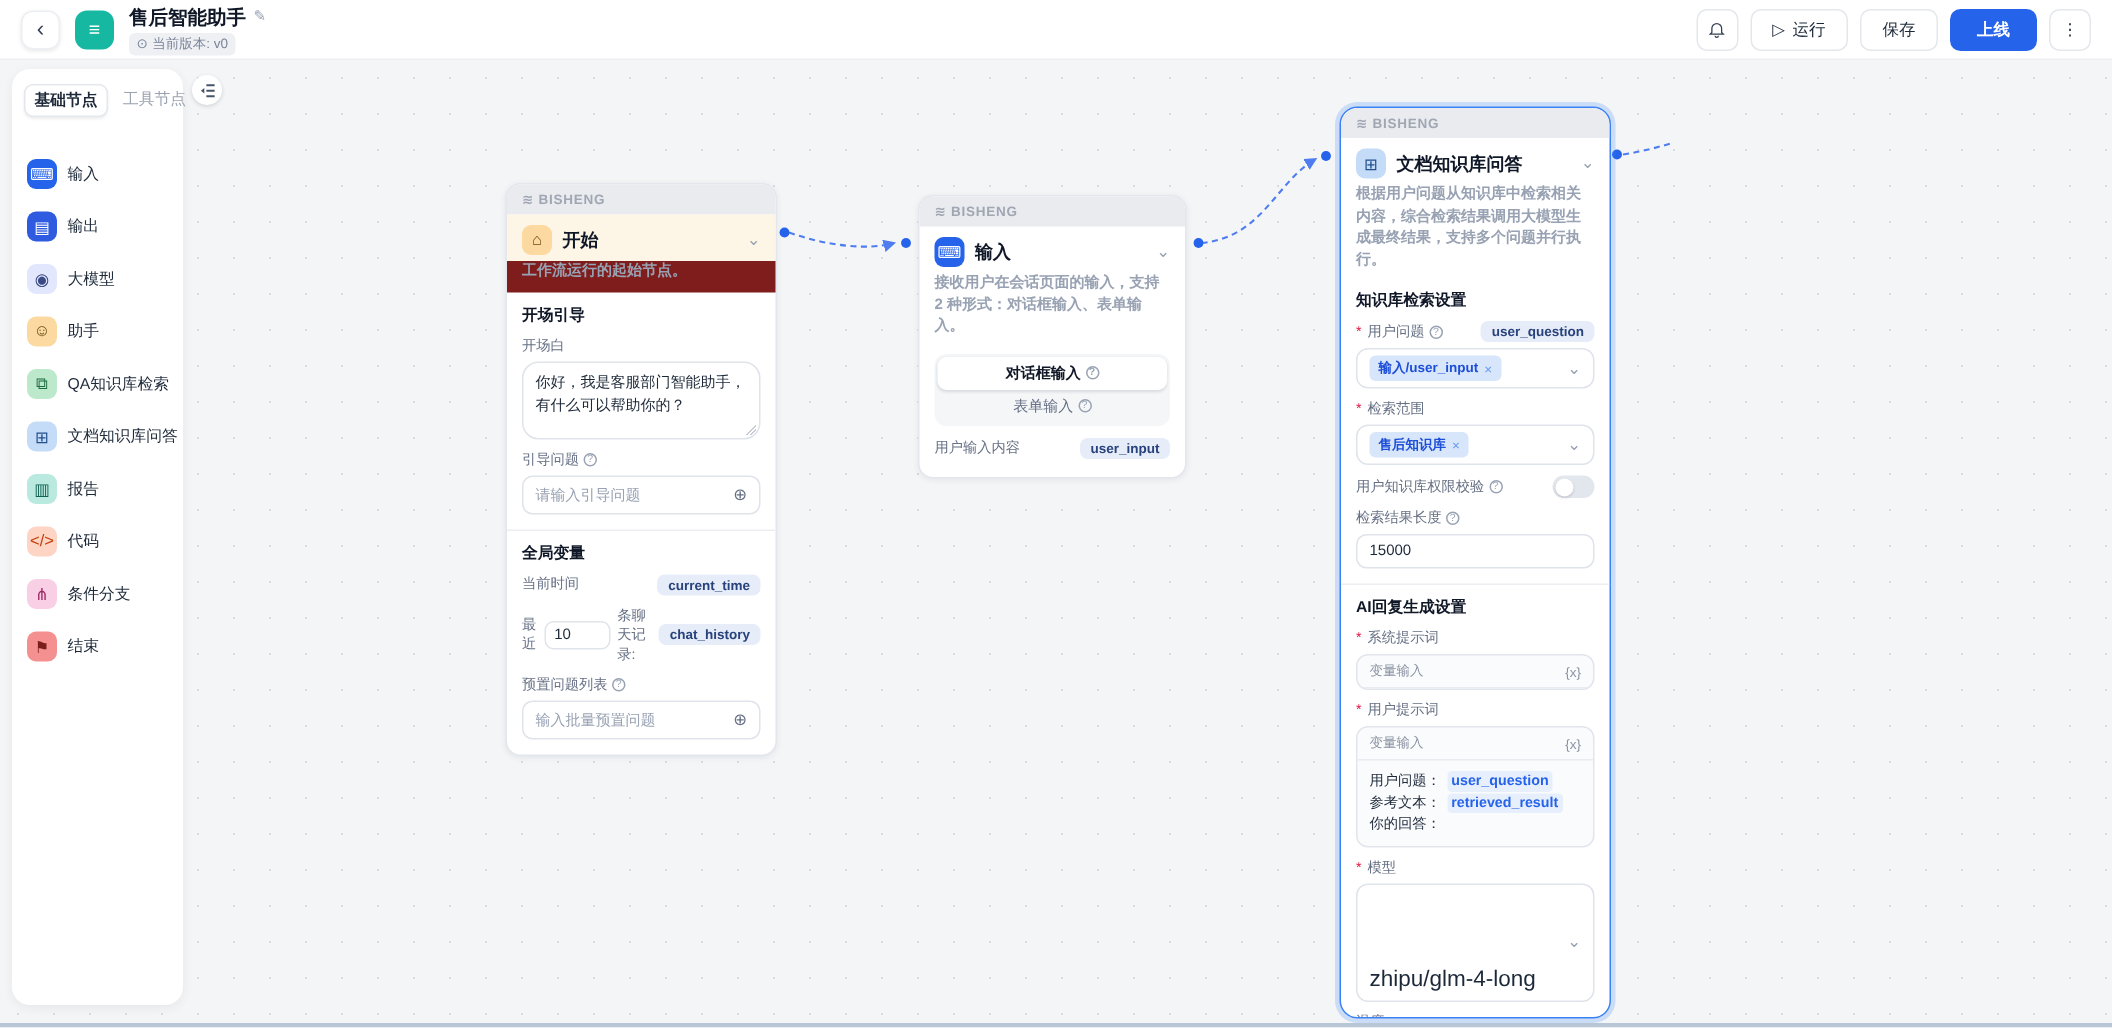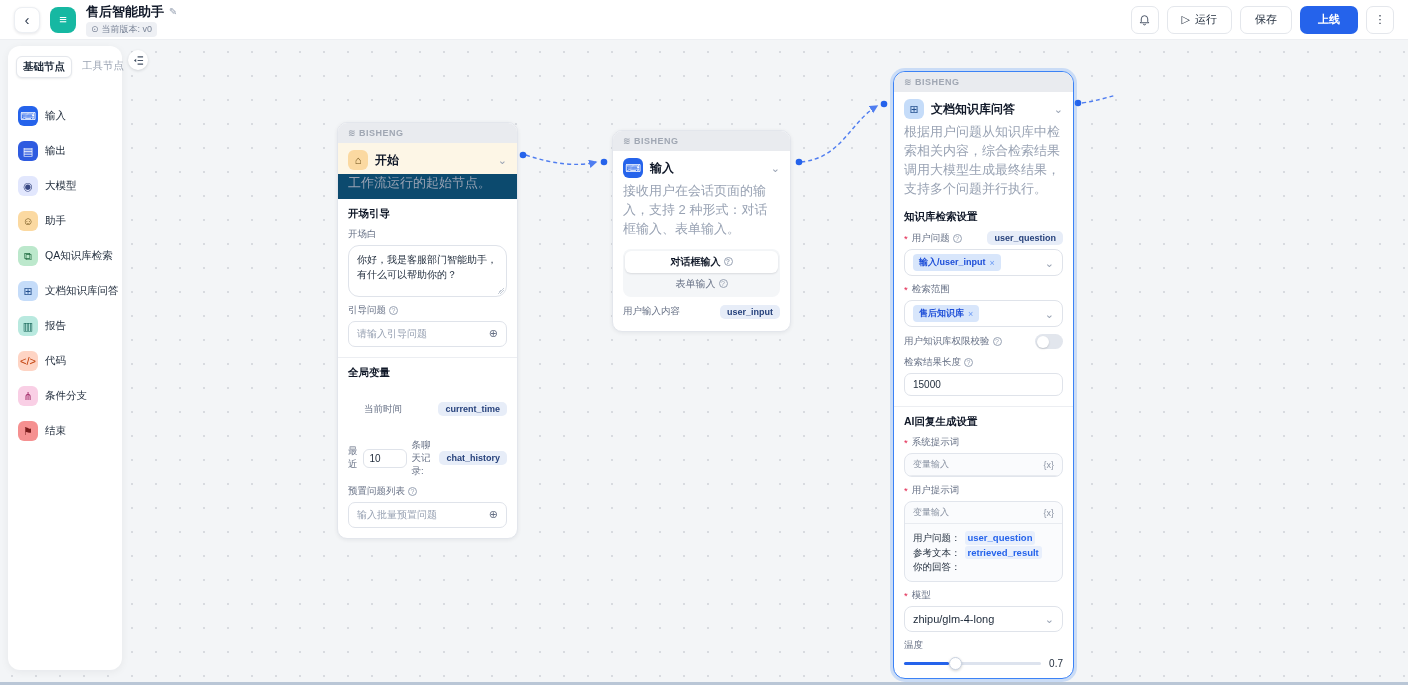--- a/index.html
+++ b/index.html
@@ -44,21 +44,21 @@
   .collapse-btn{position:absolute;left:128px;top:10px;width:20px;height:20px;border-radius:50%;background:#fff;box-shadow:0 1px 3px rgba(16,24,40,.15);display:flex;align-items:center;justify-content:center;z-index:11;cursor:pointer;}
 
   
   .node{position:absolute;background:#fff;border:1px solid #e3e6ec;border-radius:10px;box-shadow:0 1px 4px rgba(16,24,40,.07);z-index:5;font-size:10px;color:#475467;}
   .node.selected{border:1.5px solid #3b82f6;box-shadow:0 0 0 3px rgba(59,130,246,.22);border-radius:12px;}
   .brandbar{height:20px;background:#e9ebef;border-radius:9px 9px 0 0;display:flex;align-items:center;padding:0 10px;font-size:9px;font-weight:bold;color:#a0a7b3;letter-spacing:.5px;gap:3px;}
   .node-title{display:flex;align-items:center;gap:7px;padding:7px 10px 4px;}
   .node-title .nic{width:20px;height:20px;border-radius:6px;display:flex;align-items:center;justify-content:center;font-size:11px;}
   .node-title .nt{font-size:12px;font-weight:bold;color:#101828;flex:1;}
   .chev{color:#98a2b3;font-size:11px;line-height:8px;}
-  .node-desc{padding:0 10px 8px;font-size:13px;color:#98a2b3;line-height:1.45;}
+  .node-desc{padding:0 10px 8px;font-size:10px;color:#98a2b3;line-height:1.45;font-weight:bold;}
   .nbody{padding:0 10px 10px;}
   .sec-h{font-size:10.5px;font-weight:bold;color:#101828;margin:8px 0 7px;}
   .lbl{font-size:9.5px;color:#667085;margin:7px 0 4px;display:flex;align-items:center;gap:3px;}
   .req::before{content:"*";color:#e11d48;margin-right:1px;}
   .help{display:inline-flex;width:9px;height:9px;border:1px solid #98a2b3;border-radius:50%;align-items:center;justify-content:center;font-size:7px;color:#98a2b3;flex-shrink:0;}
   .help::after{content:"?";}
   .tbox{border:1px solid #dfe3ea;border-radius:7px;padding:6px 8px;font-size:10px;color:#1d2939;line-height:1.5;position:relative;background:#fff;}
   .resize-h{position:absolute;right:2px;bottom:2px;width:7px;height:7px;background:linear-gradient(135deg,transparent 50%,#c5ccd6 50%,#c5ccd6 58%,transparent 58%,transparent 70%,#c5ccd6 70%,#c5ccd6 78%,transparent 78%);}
   .inputbox{border:1px solid #dfe3ea;border-radius:7px;padding:5px 8px;display:flex;align-items:center;justify-content:space-between;background:#fff;font-size:10px;color:#1d2939;}
   .inputbox .ph{color:#98a2b3;}
@@ -217,40 +217,40 @@
     <div class="node" style="left:337px;top:82px;width:181px;">
       <div class="brandbar">
           <span>≋</span>
           <span>BISHENG</span>
         </div>
       <div class="node-title start-title">
         <span class="nic si3">⌂</span>
         <span class="nt">开始</span>
         <span class="chev">⌄</span>
       </div>
-      <div class="node-desc" style="background:#0c4a6e;padding-bottom:6px;">工作流运行的起始节点。</div>
+      <div class="node-desc" style="background:#7f1d1d;padding-bottom:6px;">工作流运行的起始节点。</div>
       <div class="nbody">
         <div class="sec-h">开场引导</div>
         <div class="lbl">开场白</div>
         <div class="tbox" style="height:52px;border-radius:11px;">
           <span>你好，我是客服部门智能助手，有什么可以帮助你的？</span>
           <span class="resize-h"></span>
         </div>
         <div class="lbl">
             <span>引导问题</span>
             <span class="help"></span>
           </div>
         <div class="inputbox">
           <span class="ph">请输入引导问题</span>
           <span class="addic">⊕</span>
         </div>
         <div class="hr"></div>
         <div class="sec-h">全局变量</div>
         <div class="rowsb">
-          <span class="lbl" style="margin:16px;">当前时间</span>
+          <span class="lbl" style="margin:0;">当前时间</span>
           <span class="badge">current_time</span>
         </div>
         <div class="inline-row">
           <span class="lbl" style="margin:0;">最近</span>
           <input class="num-input" value="10" style="">
           <span class="lbl" style="margin:0;">条聊天记录:</span>
           <span class="badge">chat_history</span>
         </div>
         <div class="lbl">
             <span>预置问题列表</span>
@@ -370,21 +370,21 @@
                 <span class="tok">retrieved_result</span>
               </div>
             <div class="pline">
                 <span>你的回答：</span>
               </div>
           </div>
         </div>
 
         <div class="lbl req">模型</div>
         <div class="selbox" style="padding:6px 8px;">
-          <span style="color:#1d2939;font-size:11px;">zhipu/glm-4-long</span>
+          <span style="color:#1d2939;font-size:15px;margin-top:48px;">zhipu/glm-4-long</span>
           <span class="chev">⌄</span>
         </div>
 
         <div class="lbl">温度</div>
         <div class="slider-row">
           <div class="slider">
               <span class="fill"></span>
               <span class="sknob"></span>
             </div>
           <span class="tval">0.7</span>

